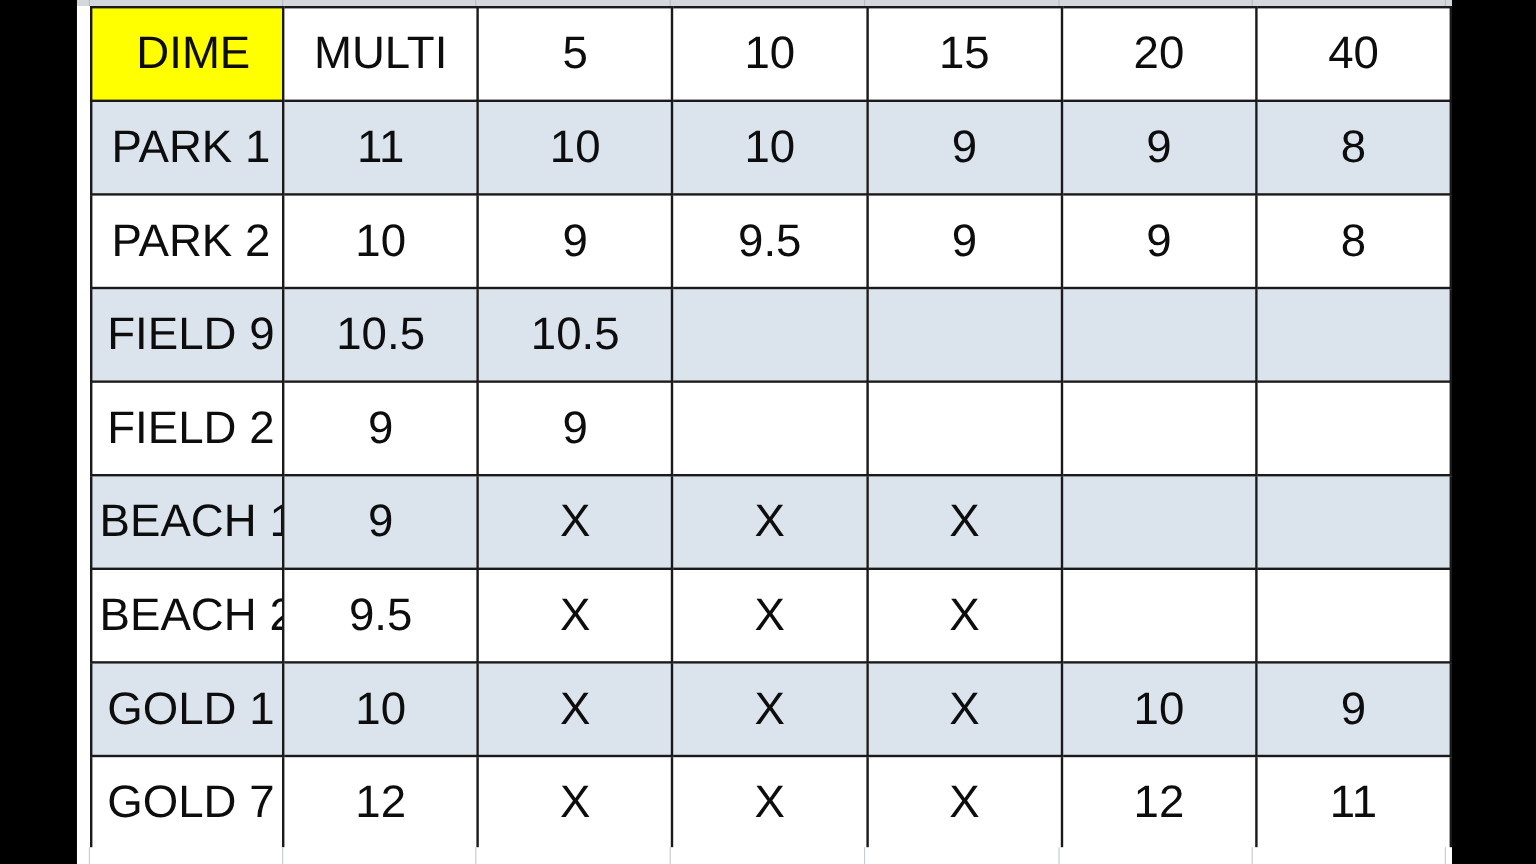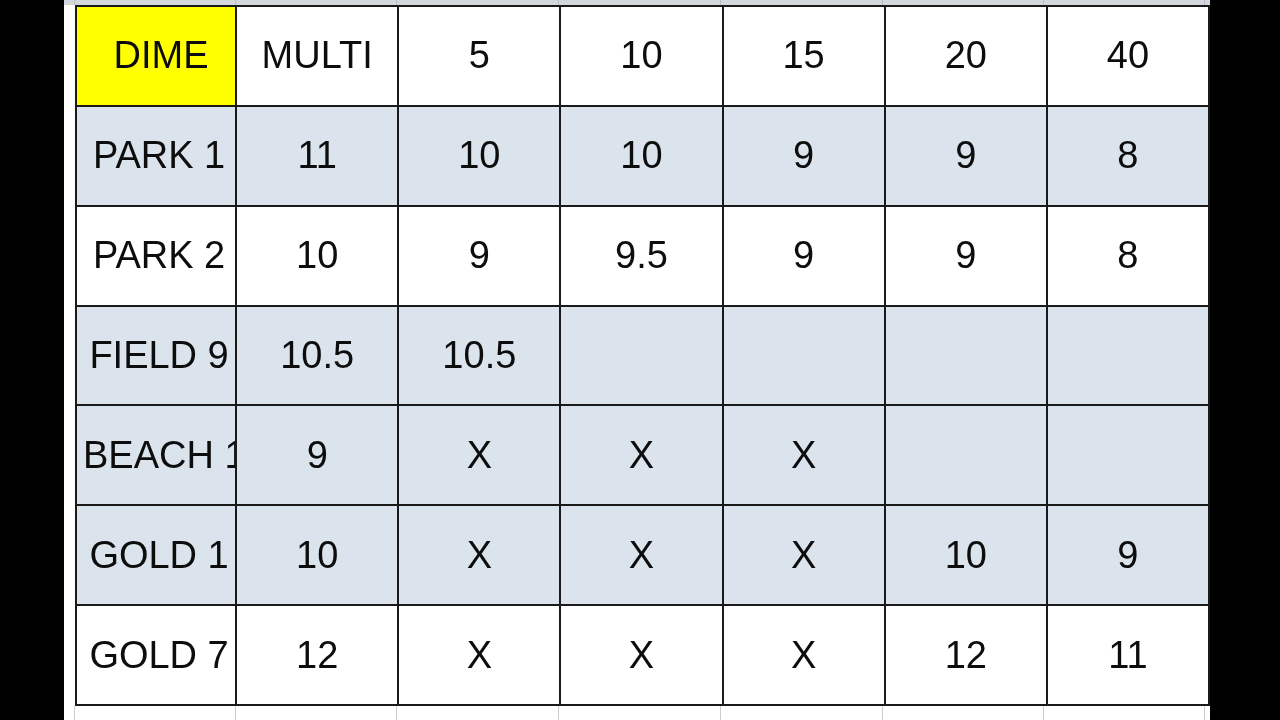--- a/index.html
+++ b/index.html
@@ -173,31 +173,49 @@
         <tr class="band">
           <td class="rowlabel">FIELD 9</td>
           <td class="datacol">10.5</td>
           <td class="datacol">10.5</td>
           <td class="datacol"></td>
           <td class="datacol"></td>
           <td class="datacol"></td>
           <td class="datacol"></td>
         </tr>
 
+        <tr>
+          <td class="rowlabel">FIELD 2</td>
+          <td class="datacol">9</td>
+          <td class="datacol">9</td>
+          <td class="datacol"></td>
+          <td class="datacol"></td>
+          <td class="datacol"></td>
+          <td class="datacol"></td>
+        </tr>
 
         <tr class="band">
           <td class="rowlabel">BEACH 1</td>
           <td class="datacol">9</td>
           <td class="datacol">X</td>
           <td class="datacol">X</td>
           <td class="datacol">X</td>
           <td class="datacol"></td>
           <td class="datacol"></td>
         </tr>
 
+        <tr>
+          <td class="rowlabel">BEACH 2</td>
+          <td class="datacol">9.5</td>
+          <td class="datacol">X</td>
+          <td class="datacol">X</td>
+          <td class="datacol">X</td>
+          <td class="datacol"></td>
+          <td class="datacol"></td>
+        </tr>
 
         <tr class="band">
           <td class="rowlabel">GOLD 1</td>
           <td class="datacol">10</td>
           <td class="datacol">X</td>
           <td class="datacol">X</td>
           <td class="datacol">X</td>
           <td class="datacol">10</td>
           <td class="datacol">9</td>
         </tr>

